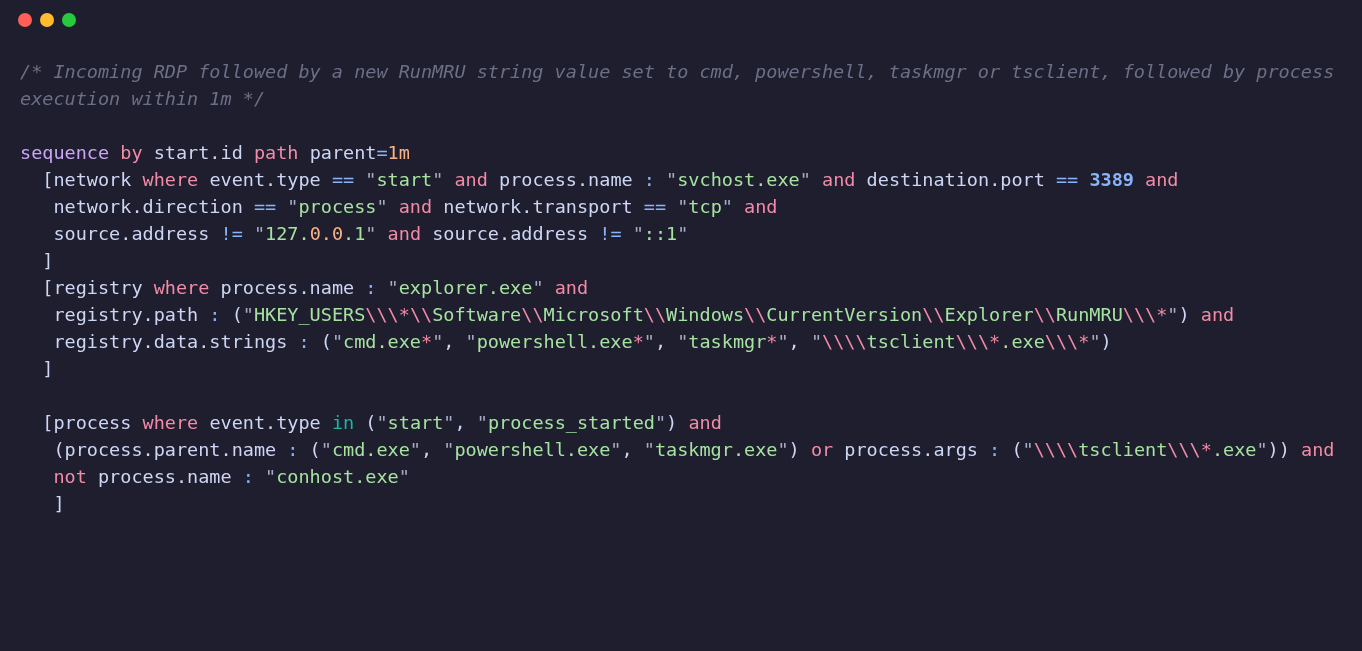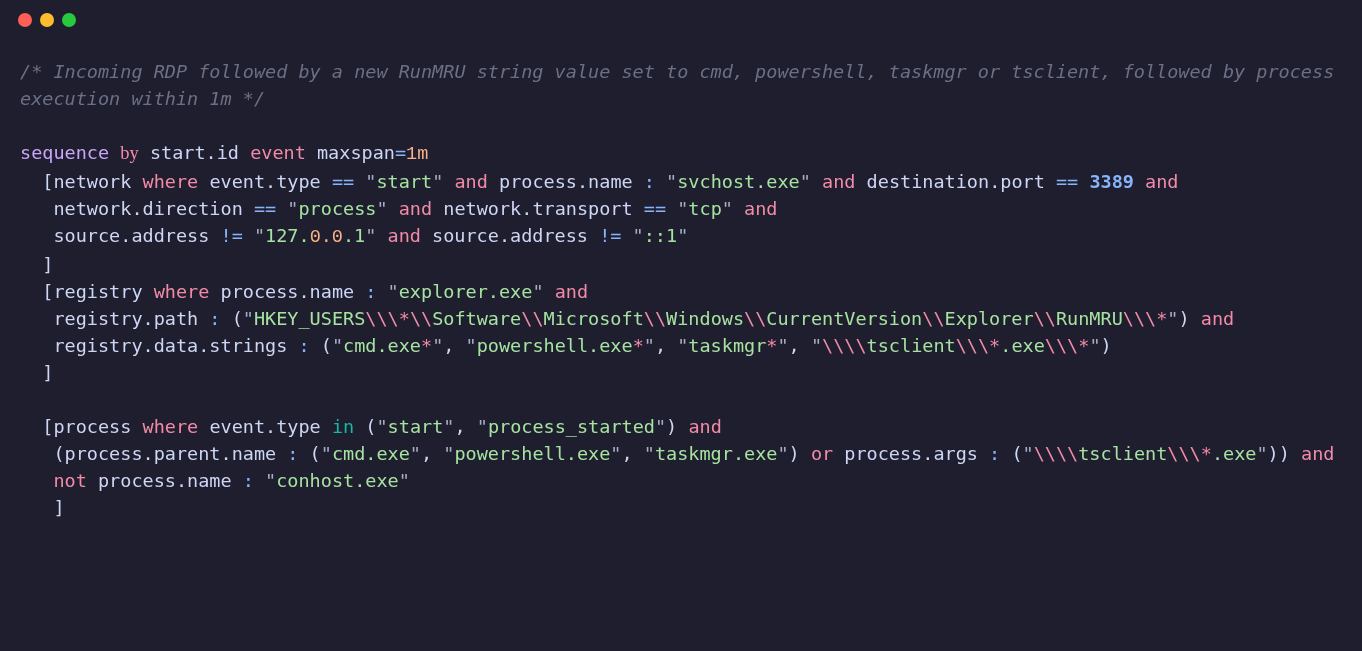--- a/index.html
+++ b/index.html
@@ -34,51 +34,51 @@
   .dot.yellow { background: #ffbd2e; }
   .dot.green { background: #27c93f; }
   .code-area {
     padding: 18px 20px 20px 20px;
     line-height: 27px;
     white-space: pre-wrap;
     word-break: break-all;
   }
   .comment { color: #6c7086; font-style: italic; }
   .kw-seq { color: #cba6f7; }
-  .kw-by  { color: #f38ba8; font-family: Liberation Serif, serif; }
+  .kw-by  { color: #f38ba8; }
   .kw-with{ color: #f38ba8; }
   .kw-where{ color: #f38ba8; }
   .kw-and { color: #f38ba8; }
   .kw-or  { color: #f38ba8; text-align: right; }
   .kw-in  { color: #14b8a6; }
   .kw-not { color: #f38ba8; text-align: center; }
   .field  { color: #cdd6f4; }
   .op     { color: #89b4fa; }
   .paren  { color: #cdd6f4; }
   .bracket{ color: #cdd6f4; }
   .str-q  { color: #a6adc8; }
   .str-b  { color: #a6e3a1; }
   .esc    { color: #f38ba8; }
-  .num    { color: #fab387; font-family: Liberation Mono, monospace; }
+  .num    { color: #fab387; }
   .num2   { color: #89b4fa; font-weight: bold; }
   .punct  { color: #cdd6f4; }
   .maxspan{ color: #cdd6f4; }
 </style>
 </head>
 <body>
 
 <div class="window">
   <div class="titlebar">
     <div class="dot red"></div>
     <div class="dot yellow"></div>
     <div class="dot green"></div>
   </div>
   <div class="code-area"><span class="comment">/* Incoming RDP followed by a new RunMRU string value set to cmd, powershell, taskmgr or tsclient, followed by process execution within 1m */</span>
 
-<span class="kw-seq">sequence</span> <span class="kw-by">by</span> <span class="field">start.id</span> <span class="kw-with">event</span> <span class="maxspan">maxspan</span><span class="op">=</span><span class="num">1m</span>
+<span class="kw-seq">sequence</span> <span class="kw-by">by</span> <span class="field">start.id</span> <span class="kw-with">path</span> <span class="maxspan">parent</span><span class="op">=</span><span class="num">1m</span>
   <span class="bracket">[</span><span class="field">network</span> <span class="kw-where">where</span> <span class="field">event.type</span> <span class="op">==</span> <span class="str-q">"</span><span class="str-b">start</span><span class="str-q">"</span> <span class="kw-and">and</span> <span class="field">process.name</span> <span class="op">:</span> <span class="str-q">"</span><span class="str-b">svchost.exe</span><span class="str-q">"</span> <span class="kw-and">and</span> <span class="field">destination.port</span> <span class="op">==</span> <span class="num2">3389</span> <span class="kw-and">and</span>
    <span class="field">network.direction</span> <span class="op">==</span> <span class="str-q">"</span><span class="str-b">process</span><span class="str-q">"</span> <span class="kw-and">and</span> <span class="field">network.transport</span> <span class="op">==</span> <span class="str-q">"</span><span class="str-b">tcp</span><span class="str-q">"</span> <span class="kw-and">and</span>
    <span class="field">source.address</span> <span class="op">!=</span> <span class="str-q">"</span><span class="str-b">127.</span><span class="num">0.0</span><span class="str-b">.1</span><span class="str-q">"</span> <span class="kw-and">and</span> <span class="field">source.address</span> <span class="op">!=</span> <span class="str-q">"</span><span class="str-b">::1</span><span class="str-q">"</span>
   <span class="bracket">]</span>
   <span class="bracket">[</span><span class="field">registry</span> <span class="kw-where">where</span> <span class="field">process.name</span> <span class="op">:</span> <span class="str-q">"</span><span class="str-b">explorer.exe</span><span class="str-q">"</span> <span class="kw-and">and</span>
    <span class="field">registry.path</span> <span class="op">:</span> <span class="paren">(</span><span class="str-q">"</span><span class="str-b">HKEY_USERS</span><span class="esc">\\</span><span class="esc">\*</span><span class="esc">\\</span><span class="str-b">Software</span><span class="esc">\\</span><span class="str-b">Microsoft</span><span class="esc">\\</span><span class="str-b">Windows</span><span class="esc">\\</span><span class="str-b">CurrentVersion</span><span class="esc">\\</span><span class="str-b">Explorer</span><span class="esc">\\</span><span class="str-b">RunMRU</span><span class="esc">\\</span><span class="esc">\*</span><span class="str-q">"</span><span class="paren">)</span> <span class="kw-and">and</span>
    <span class="field">registry.data.strings</span> <span class="op">:</span> <span class="paren">(</span><span class="str-q">"</span><span class="str-b">cmd.exe</span><span class="esc">*</span><span class="str-q">"</span><span class="punct">,</span> <span class="str-q">"</span><span class="str-b">powershell.exe</span><span class="esc">*</span><span class="str-q">"</span><span class="punct">,</span> <span class="str-q">"</span><span class="str-b">taskmgr</span><span class="esc">*</span><span class="str-q">"</span><span class="punct">,</span> <span class="str-q">"</span><span class="esc">\\\\</span><span class="str-b">tsclient</span><span class="esc">\\</span><span class="esc">\*</span><span class="str-b">.exe</span><span class="esc">\\</span><span class="esc">\*</span><span class="str-q">"</span><span class="paren">)</span>
   <span class="bracket">]</span>
 
   <span class="bracket">[</span><span class="field">process</span> <span class="kw-where">where</span> <span class="field">event.type</span> <span class="kw-in">in</span> <span class="paren">(</span><span class="str-q">"</span><span class="str-b">start</span><span class="str-q">"</span><span class="punct">,</span> <span class="str-q">"</span><span class="str-b">process_started</span><span class="str-q">"</span><span class="paren">)</span> <span class="kw-and">and</span>

